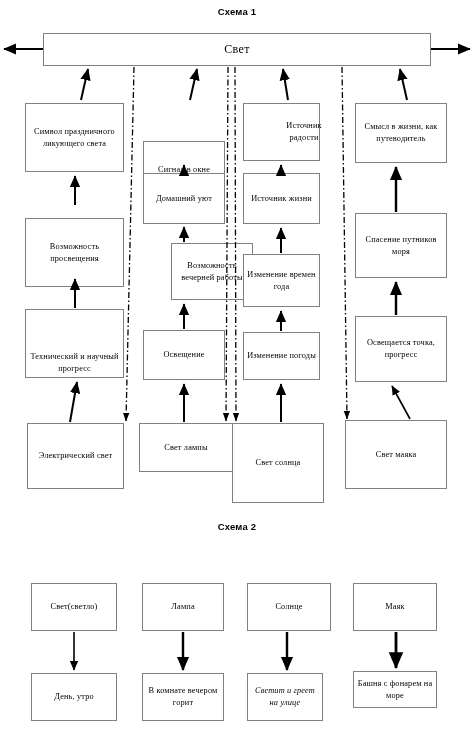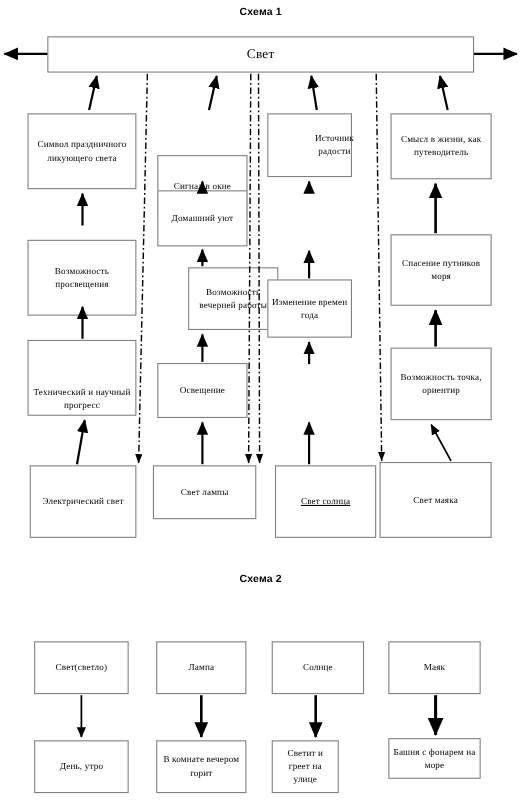--- a/index.html
+++ b/index.html
@@ -100,35 +100,41 @@
   <div class="node" style="left:143px; top:330px; width:82px; height:50px;">
     <span class="label">Освещение</span>
   </div>
   <div class="node" style="left:139px; top:423px; width:94px; height:49px;">
     <span class="label">Свет лампы</span>
   </div>
 
   <div class="node" style="left:243px; top:103px; width:77px; height:58px;padding-left:48px;">
     <span class="label">Источник радости</span>
   </div>
+  <div class="node" style="left:243px; top:173px; width:77px; height:51px;">
+    <span class="label">Источник жизни</span>
+  </div>
   <div class="node" style="left:243px; top:254px; width:77px; height:53px;">
     <span class="label">Изменение времен года</span>
   </div>
-  <div class="node" style="left:250px; top:423px; width:92px; height:66px;text-decoration:underline;">
+  <div class="node" style="left:243px; top:332px; width:77px; height:48px;">
+    <span class="label">Изменение погоды</span>
+  </div>
+  <div class="node" style="left:232px; top:423px; width:92px; height:80px;">
     <span class="label">Свет солнца</span>
   </div>
 
   <div class="node" style="left:355px; top:103px; width:92px; height:60px;">
     <span class="label">Смысл в жизни, как путеводитель</span>
   </div>
   <div class="node" style="left:355px; top:213px; width:92px; height:65px;">
     <span class="label">Спасение путников моря</span>
   </div>
   <div class="node" style="left:355px; top:316px; width:92px; height:66px;">
-    <span class="label">Возможность точка, ориентир</span>
+    <span class="label">Освещается точка, прогресс</span>
   </div>
   <div class="node" style="left:345px; top:420px; width:102px; height:69px;">
     <span class="label">Свет маяка</span>
   </div>
 
   <div class="scheme-title" id="title-2">Схема 2</div>
 
   <div class="node" style="left:31px; top:583px; width:86px; height:48px;">
     <span class="label">Свет(светло)</span>
   </div>
@@ -139,21 +145,21 @@
   <div class="node" style="left:142px; top:583px; width:82px; height:48px;">
     <span class="label">Лампа</span>
   </div>
   <div class="node" style="left:142px; top:673px; width:82px; height:48px;">
     <span class="label">В комнате вечером горит</span>
   </div>
 
   <div class="node" style="left:247px; top:583px; width:84px; height:48px;">
     <span class="label">Солнце</span>
   </div>
-  <div class="node" style="left:247px; top:673px; width:61px; height:48px;">
+  <div class="node" style="left:247px; top:673px; width:76px; height:48px;font-style:italic;">
     <span class="label">Светит и греет на улице</span>
   </div>
 
   <div class="node" style="left:353px; top:583px; width:84px; height:48px;">
     <span class="label">Маяк</span>
   </div>
   <div class="node" style="left:353px; top:671px; width:84px; height:37px;">
     <span class="label">Башня с фонарем на море</span>
   </div>
 

